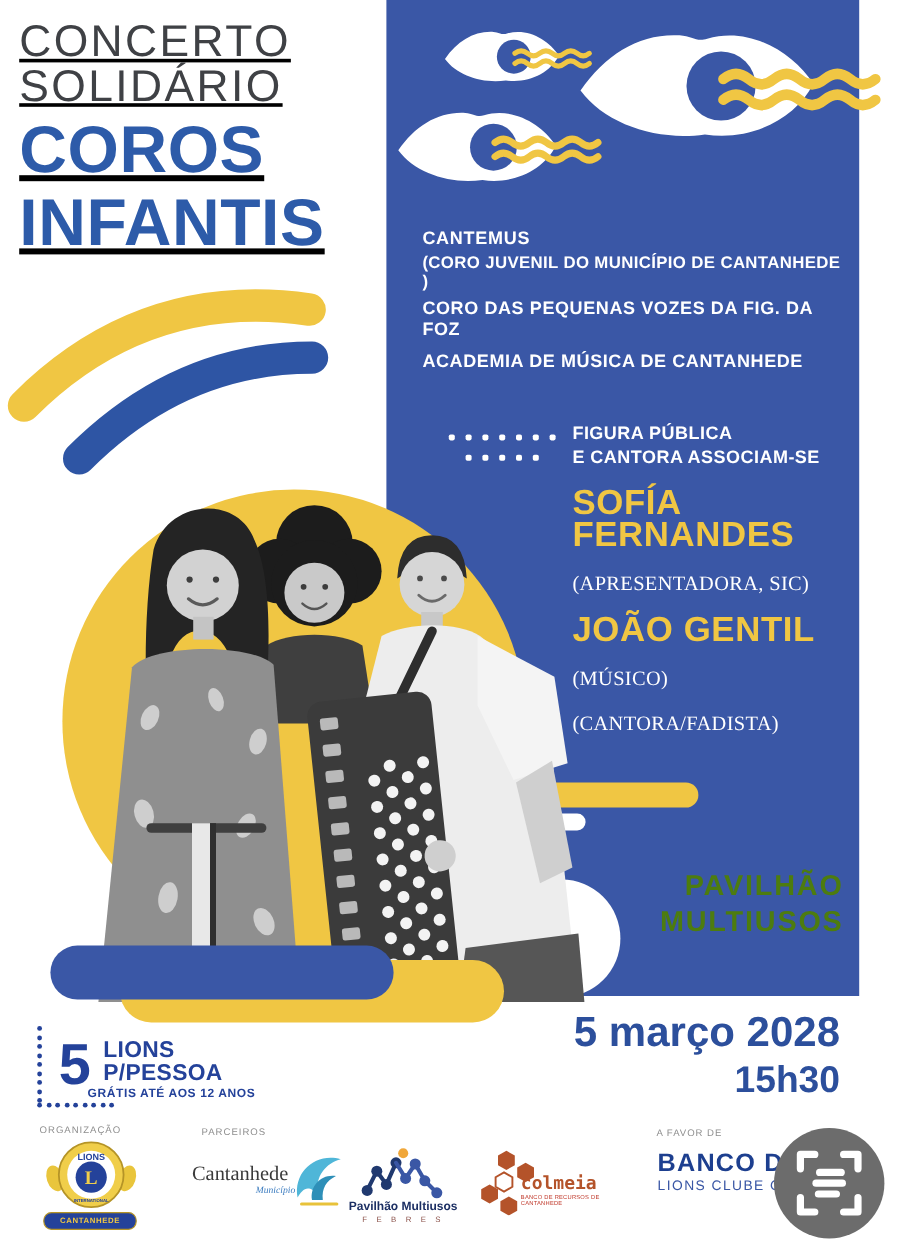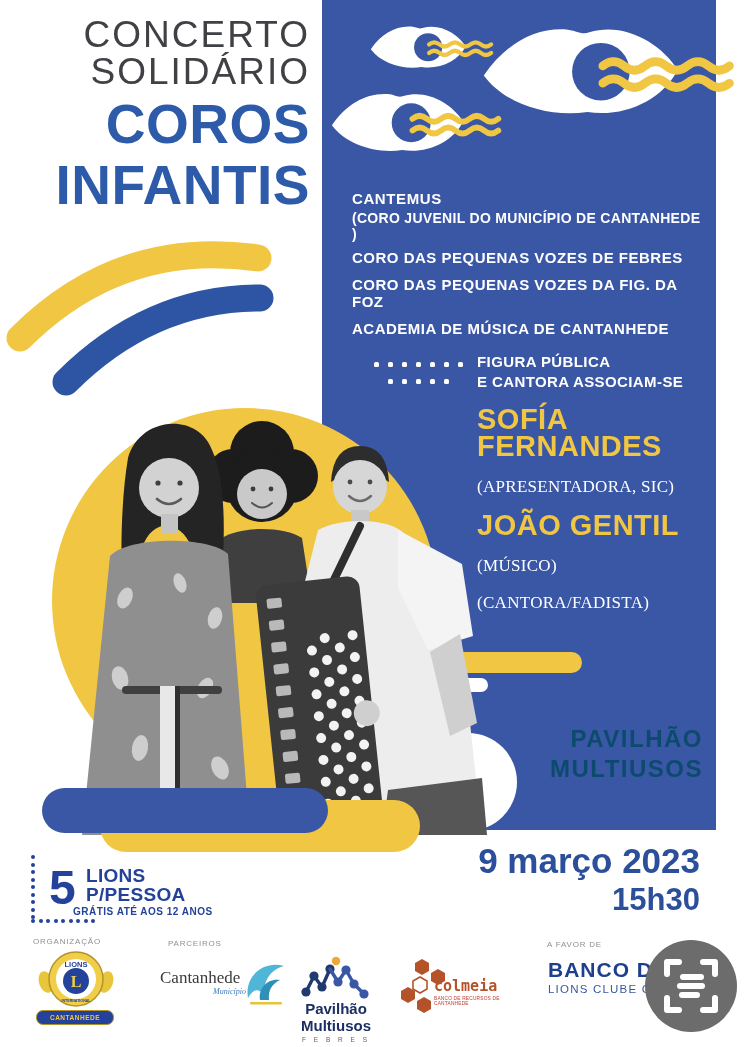--- a/index.html
+++ b/index.html
@@ -8,42 +8,42 @@
   }
   html,body{margin:0;padding:0;background:#fff;}
   #poster{position:relative;width:750px;height:1047px;background:#ffffff;
           font-family:"Liberation Sans",sans-serif;overflow:hidden;}
   .abs{position:absolute;}
 
   
   .panel{left:322px;top:0;width:394px;height:830px;background:var(--blue);}
 
   
-  .title-block{left:0;top:16px;width:310px;text-align:right;}
+  .title-block{left:16px;top:16px;width:310px;text-align:left;text-decoration:underline;}
   .t-light{font-size:37px;line-height:37px;color:var(--dark);font-weight:400;letter-spacing:2px;}
   .t-bold{font-size:55px;line-height:53px;color:var(--title-blue);font-weight:800;letter-spacing:0.5px;margin-top:8px;}
 
   
   .choirs{left:352px;top:190px;width:356px;color:#fff;}
   .choir-main{font-size:15px;font-weight:700;letter-spacing:.6px;}
   .choir-note{font-size:14px;font-weight:700;letter-spacing:.3px;margin:3px 0 7px 0;}
   .choir-item{font-size:15px;font-weight:700;letter-spacing:.5px;margin-bottom:10px;}
 
   
   .dots-row{display:flex;gap:9px;}
   .dots-row i{display:block;width:5px;height:5px;border-radius:1.5px;background:#fff;}
 
   
   .sup{left:477px;top:352px;width:242px;color:#fff;}
   .sup-h{font-size:15px;font-weight:700;line-height:19.5px;letter-spacing:.4px;}
   .artist-name{color:var(--yellow);font-size:29px;font-weight:800;letter-spacing:.5px;margin-top:15px;line-height:27px;}
   .artist-role{font-size:17px;margin-top:17px;letter-spacing:.3px;font-family:Liberation Serif, serif;}
 
   
-  .venue{right:47px;top:724px;text-align:right;color:#0c4a6e;font-weight:700;
+  .venue{right:47px;top:724px;text-align:right;color:#4d7c0f;font-weight:700;
          font-size:24px;line-height:30px;letter-spacing:1.5px;}
   .date-block{right:50px;top:840px;text-align:right;color:var(--date-blue);font-weight:700;}
   .date-line{font-size:35px;line-height:42px;}
   .time-line{font-size:31px;line-height:36px;}
 
   
   .big-circle{left:52px;top:408px;width:386px;height:386px;border-radius:50%;background:var(--yellow);}
   .decor-bar{left:418px;top:652px;width:164px;height:21px;border-radius:11px;background:var(--yellow);}
   .decor-dash1{left:413px;top:678px;width:26px;height:14px;border-radius:7px;background:#fff;}
   .decor-dash2{left:452px;top:678px;width:36px;height:14px;border-radius:7px;background:#fff;}
@@ -56,21 +56,21 @@
   .price-lines{left:86px;top:866px;color:var(--navy);font-weight:700;font-size:19px;line-height:19px;letter-spacing:.3px;}
   .price-note{left:73px;top:906px;color:var(--navy);font-weight:700;font-size:10px;letter-spacing:.5px;}
   .vdots{left:31px;top:855px;display:flex;flex-direction:column;gap:3.5px;}
   .vdots i,.hdots i{display:block;width:4px;height:4px;border-radius:50%;background:var(--navy);}
   .hdots{left:31px;top:919px;display:flex;gap:3.5px;}
 
   
   .f-label{font-size:8px;letter-spacing:.8px;color:var(--label);font-weight:400;}
   .cant-name{font-family:"Liberation Serif",serif;font-size:17px;color:#3A3A3A;}
   .cant-sub{font-family:"Liberation Serif",serif;font-style:italic;font-size:8px;color:#3A7BBF;text-align:right;margin-top:-1px;}
-  .pav-name{font-size:15px;font-weight:700;color:#1C2F63;text-align:center;}
+  .pav-name{font-size:10px;font-weight:700;color:#1C2F63;text-align:center;}
   .pav-sub{font-size:6.5px;color:#8A5048;letter-spacing:3px;text-align:center;margin-top:2px;}
   .colm-name{font-family:"DejaVu Sans Mono",monospace;font-size:15px;color:var(--rust);font-weight:700;}
   .colm-sub{font-size:4.8px;color:#C0392B;letter-spacing:.2px;margin-top:1px;}
   .favor-1{font-size:21px;font-weight:800;color:#1D3F8F;letter-spacing:1px;}
   .favor-2{font-size:11.5px;color:#3A57A5;letter-spacing:1.2px;margin-top:1px;}
   .lions-loc{left:36px;top:1010px;width:76px;height:13px;border-radius:7px;background:var(--navy);
              border:1px solid #B59427;color:#EFC643;font-size:6.5px;font-weight:700;
              text-align:center;line-height:13px;letter-spacing:.5px;}
 
   
@@ -117,21 +117,20 @@
   <div class="abs title-block">
     <div class="t-light">CONCERTO</div>
     <div class="t-light">SOLIDÁRIO</div>
     <div class="t-bold">COROS</div>
     <div class="t-bold">INFANTIS</div>
   </div>
 
   <div class="abs choirs">
     <div class="choir-main">CANTEMUS</div>
     <div class="choir-note">(CORO JUVENIL DO MUNICÍPIO DE CANTANHEDE )</div>
-    <div class="choir-item">CORO DAS PEQUENAS VOZES DE FEBRES</div>
     <div class="choir-item">CORO DAS PEQUENAS VOZES DA FIG. DA FOZ</div>
     <div class="choir-item">ACADEMIA DE MÚSICA DE CANTANHEDE</div>
   </div>
 
   <svg class="abs" style="left:0;top:230px;width:290px;height:180px;" viewBox="0 0 290 180">
     <path d="M20,108 Q120,8 258,28" stroke="#F0C643" stroke-width="27" fill="none" stroke-linecap="round"></path>
     <path d="M66,152 Q150,68 260,68" stroke="#2E55A4" stroke-width="27" fill="none" stroke-linecap="round"></path>
   </svg>
 
   <div class="abs big-circle"></div>
@@ -274,21 +273,21 @@
 
   <div class="abs pill-yellow"></div>
   <div class="abs pill-blue"></div>
 
   <div class="abs venue">
     <div>PAVILHÃO</div>
     <div>MULTIUSOS</div>
   </div>
 
   <div class="abs date-block">
-    <div class="date-line">9 março 2023</div>
+    <div class="date-line">5 março 2028</div>
     <div class="time-line">15h30</div>
   </div>
 
   <div class="abs vdots">
     <i></i>
       <i></i>
       <i></i>
       <i></i>
       <i></i>
       <i></i>

